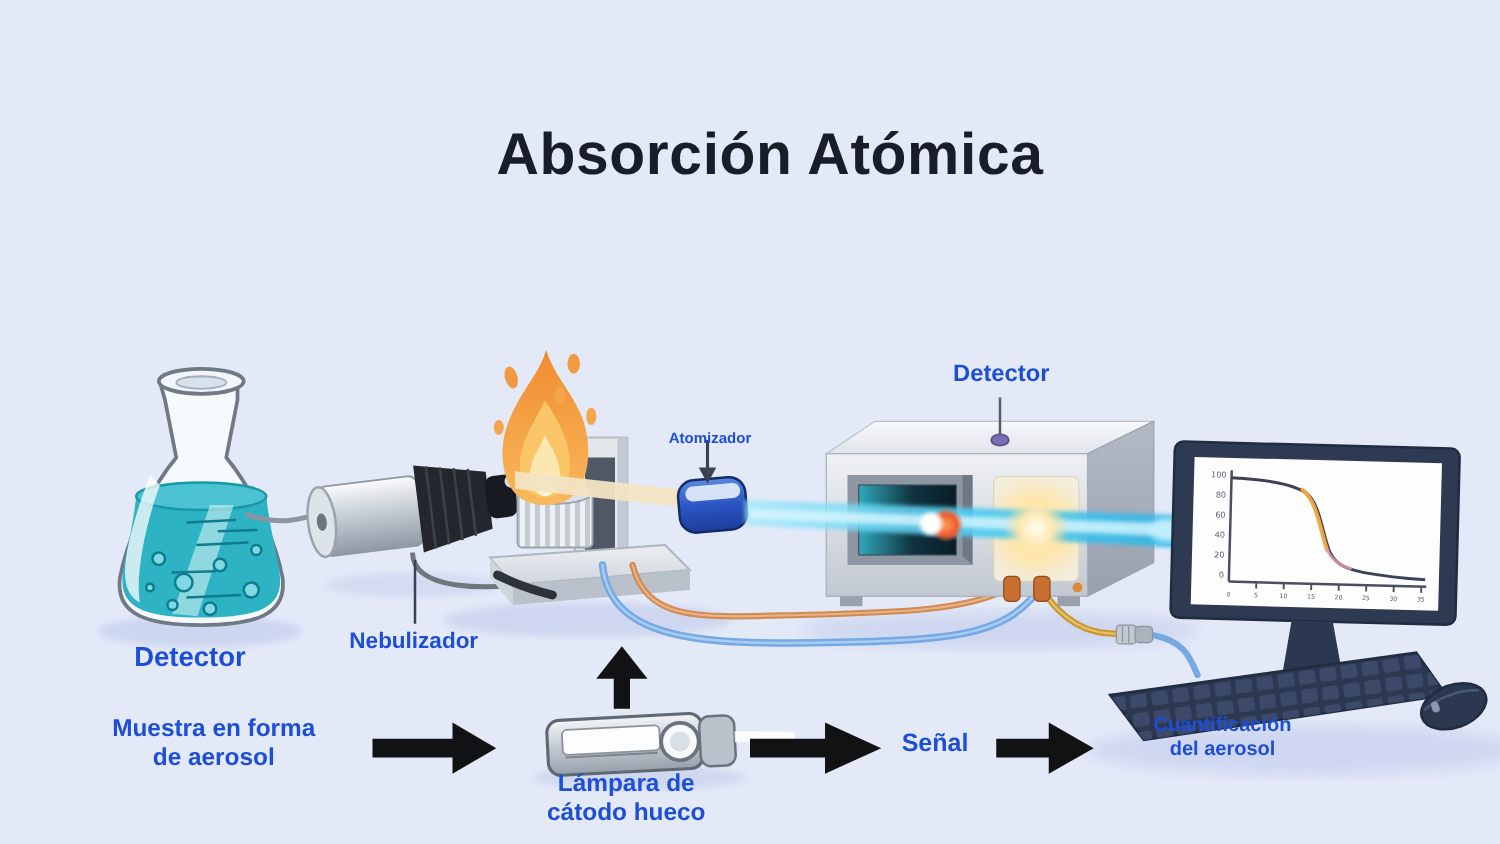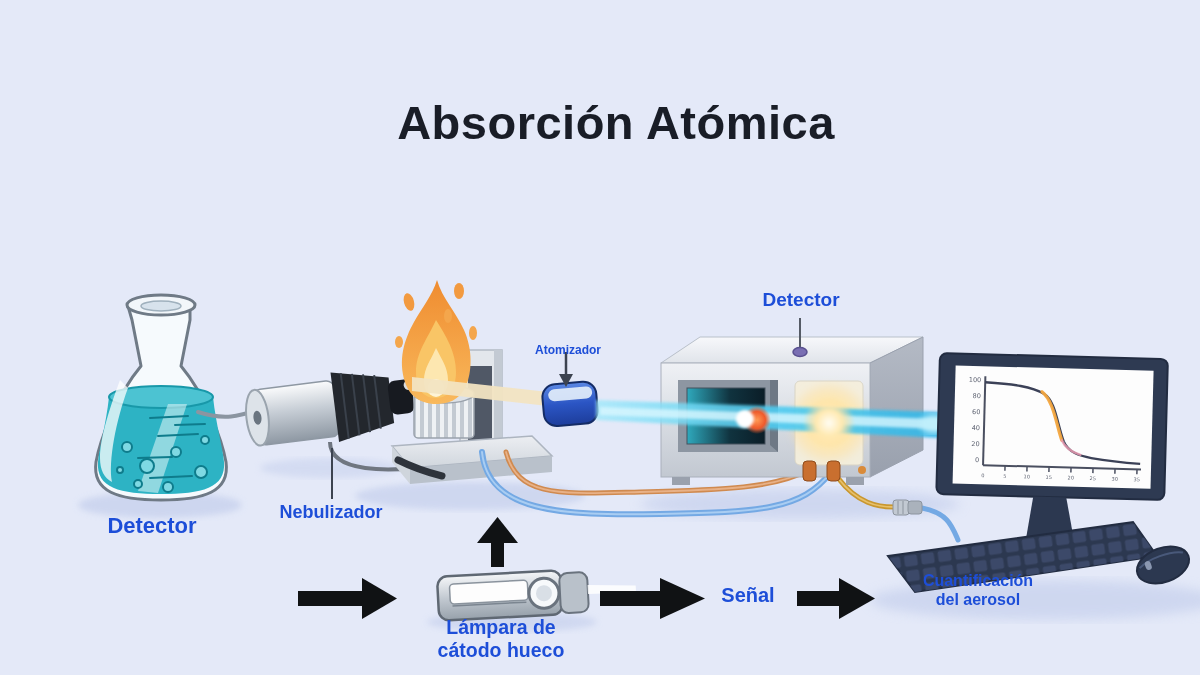--- a/index.html
+++ b/index.html
@@ -326,20 +326,24 @@
     <line x1="566" y1="352" x2="566" y2="376" stroke-width="2.5"></line>
     <polygon points="559,374 573,374 566,387" stroke="none"></polygon>
   </g>
 </svg>
 
 <div class="lbl title">Absorción Atómica</div>
 <div class="lbl muestra">Detector</div>
 <div class="lbl nebulizador">Nebulizador</div>
 <div class="lbl atomizador">Atomizador</div>
 <div class="lbl detector">Detector</div>
+<div class="lbl aerosol">
+  <span>Muestra en forma</span><br>
+  <span>de aerosol</span>
+</div>
 <div class="lbl lamp">
   <span>Lámpara de</span><br>
   <span>cátodo hueco</span>
 </div>
 <div class="lbl senal">Señal</div>
 <div class="lbl quant">
   <span>Cuantificación</span><br>
   <span>del aerosol</span>
 </div>
 

